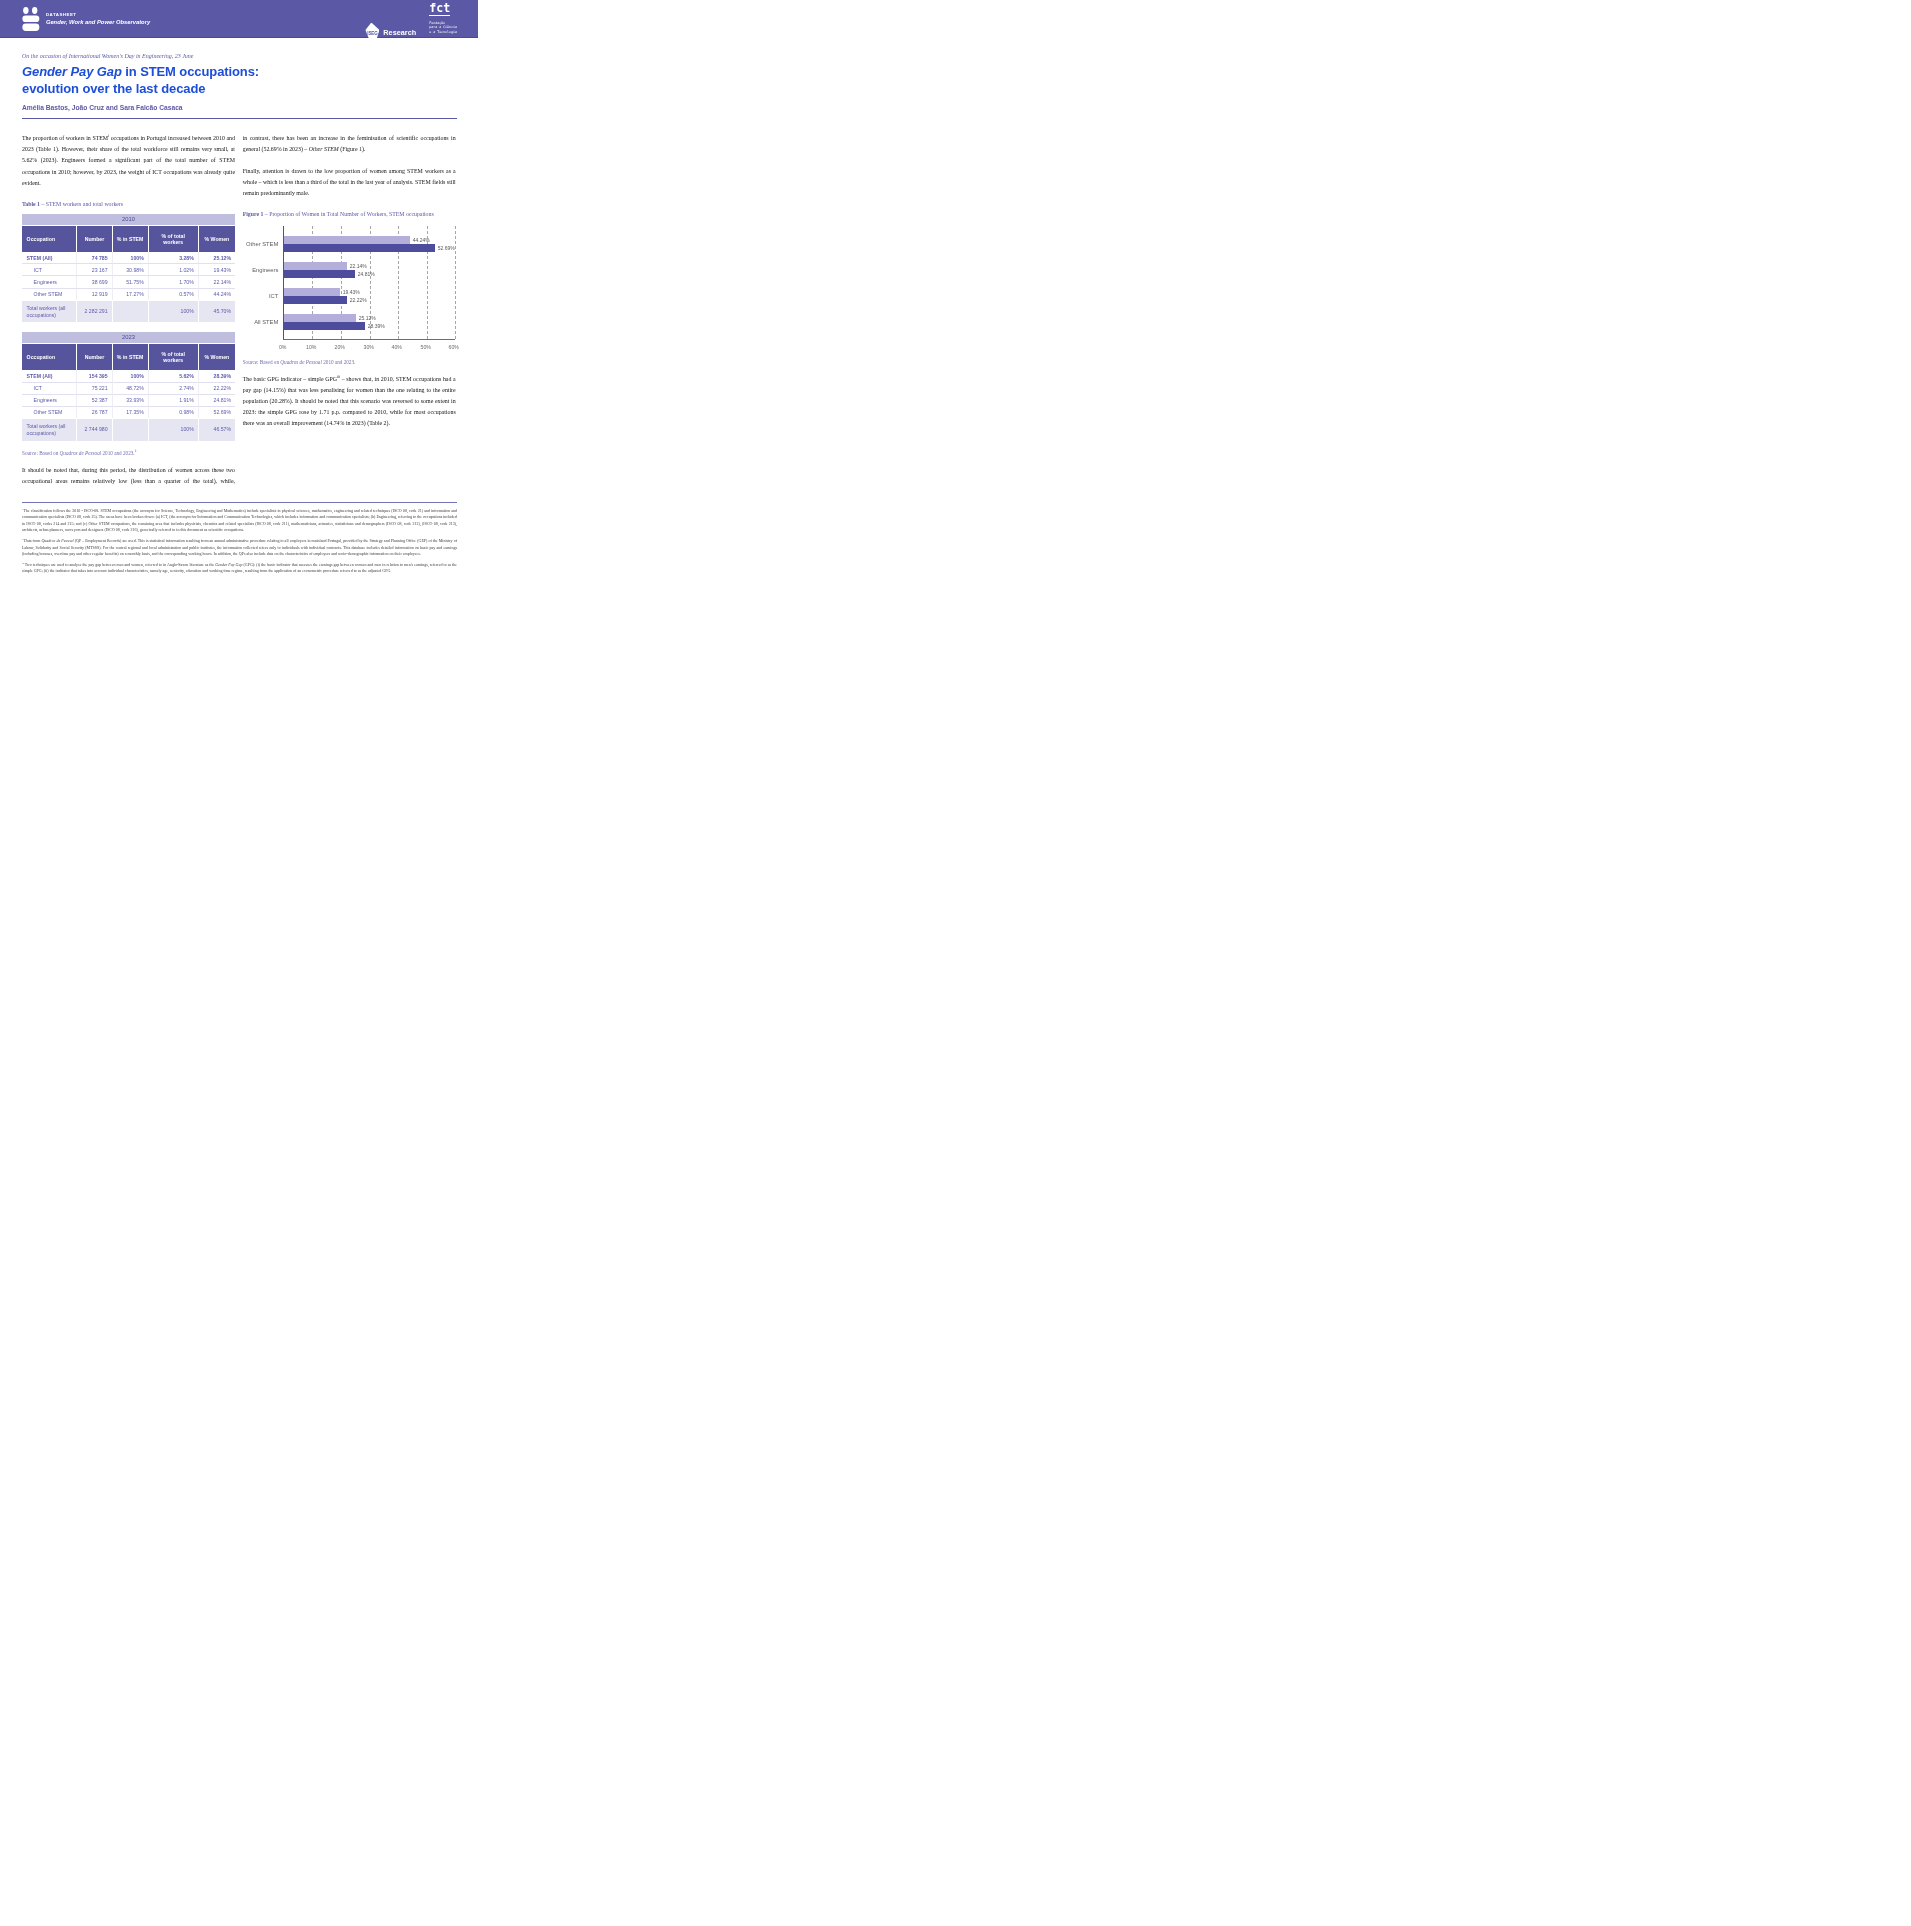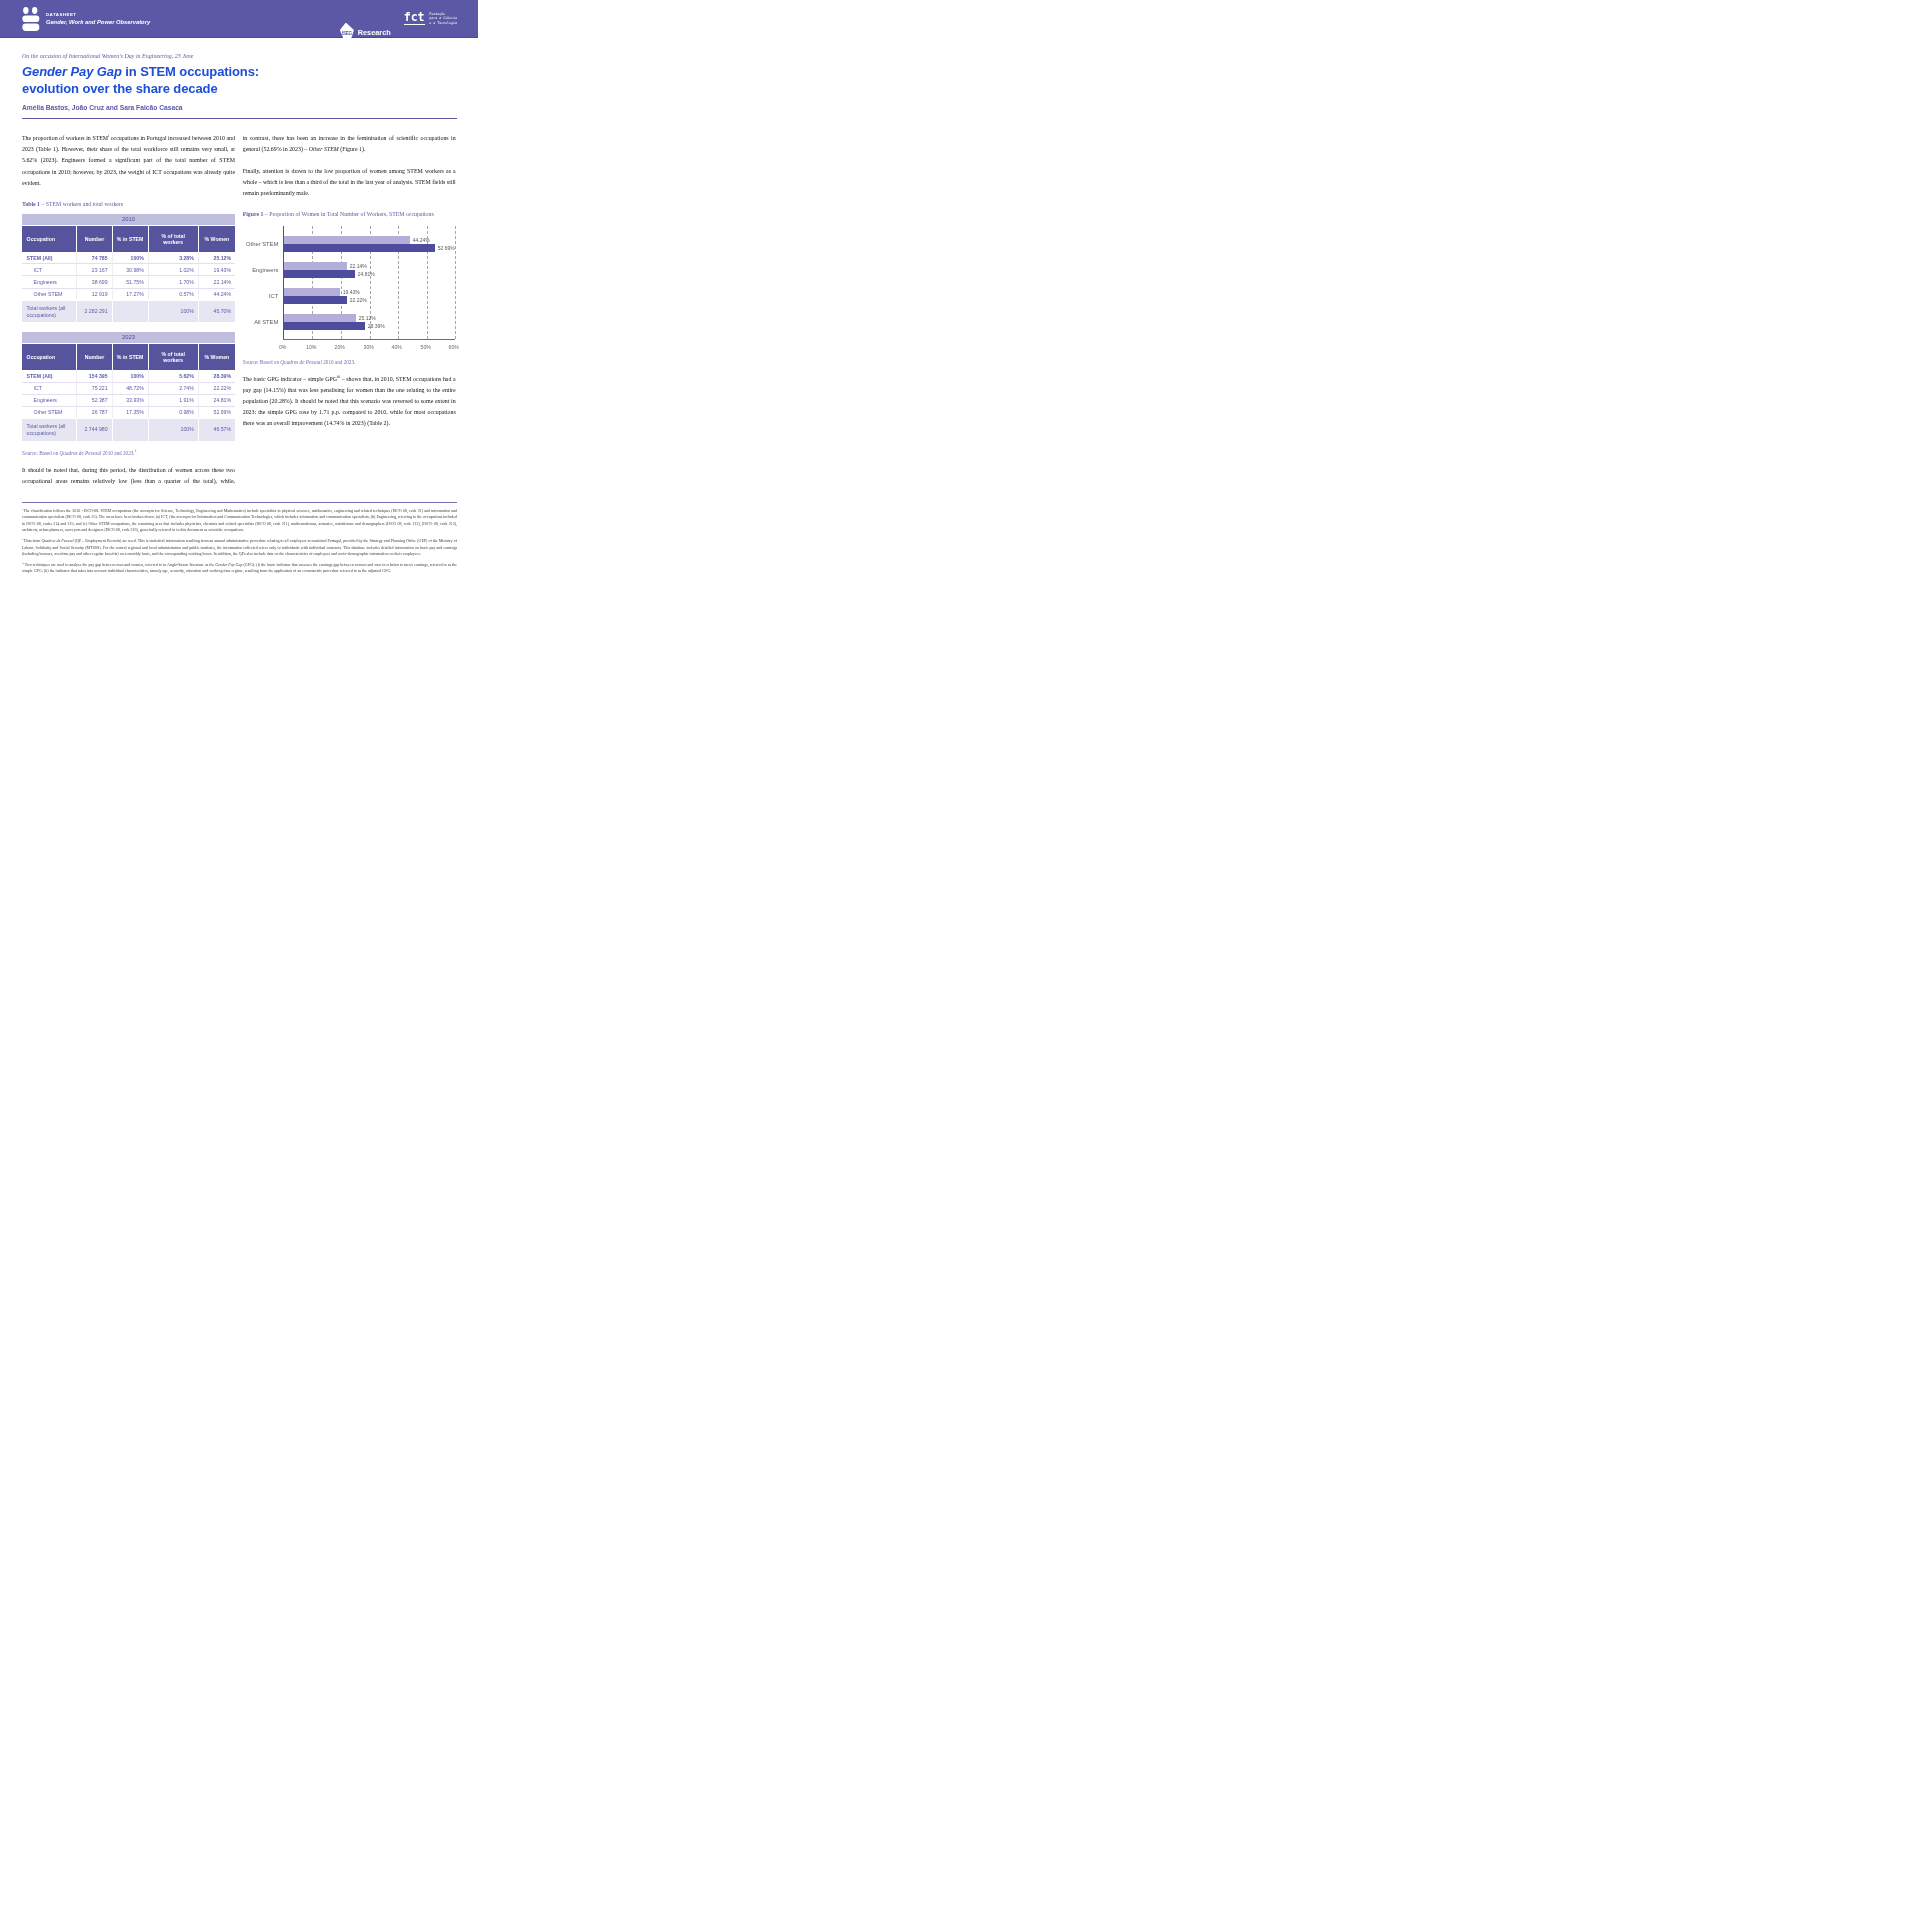--- a/index.html
+++ b/index.html
@@ -15,21 +15,21 @@
   .brand-obs{font-size:5.8px;font-style:italic;font-weight:600;margin-top:1.5px;}
   .band-right{display:flex;align-items:center;gap:13px;}
   .iseg{display:flex;align-items:center;gap:3.9px;margin-top:28px;}
   .iseg-mark{position:relative;width:14px;height:20px;}
   .iseg-kite{position:absolute;inset:0;background:#fff;
              clip-path:polygon(42% 0,100% 38%,72% 100%,28% 86%,0 38%);}
   .iseg-letters{position:absolute;top:50%;left:50%;transform:translate(-50%,-50%);
                 color:#5b59a6;font-family:"Liberation Sans",sans-serif;font-weight:700;
                 font-size:4.6px;letter-spacing:-0.2px;}
   .iseg-word{color:#fff;font-family:"Liberation Sans",sans-serif;font-weight:700;font-size:7.3px;}
-  .fct{display:flex;align-items:flex-start;gap:4.6px;color:#fff;}
+  .fct{display:flex;align-items:flex-start;gap:4.6px;color:#fff;flex-direction:column;}
   .fct-mark{font-family:"DejaVu Sans Mono",monospace;font-weight:700;font-size:11.6px;
             line-height:1;border-bottom:1.2px solid #fff;padding-bottom:0.8px;}
   .fct-lines{font-family:"DejaVu Sans Mono",monospace;font-size:3.3px;line-height:1.35;}
   
   .content{padding:0 21px 0 22px;}
   .kicker{margin-top:14.6px;font-style:italic;font-size:6px;color:#5b59a6;}
   .title{margin-top:4.6px;font-family:"Liberation Sans",sans-serif;font-weight:700;
          font-size:13px;line-height:1.32;color:#1d4ed8;letter-spacing:-0.1px;}
   .authors{margin-top:6.2px;font-family:"Liberation Sans",sans-serif;font-weight:600;
            font-size:6.7px;color:#5b59a6;}
@@ -125,21 +125,21 @@
           <span>para a Ciência</span><br>
           <span>e a Tecnologia</span>
         </span>
       </div>
     </div>
   </div>
 
   <div class="content">
 
     <div class="kicker">On the occasion of International Women's Day in Engineering, 23 June</div>
-    <h1 class="title" style="margin:4.6px 0 0 0;"><span style="font-weight: 700; font-style: italic;">Gender Pay Gap</span><span style="font-weight: 700;"> in STEM occupations:</span><br><span style="font-weight: 700;">evolution over the share decade</span></h1>
+    <h1 class="title" style="margin:4.6px 0 0 0;"><span style="font-weight: 700; font-style: italic;">Gender Pay Gap</span><span style="font-weight: 700;"> in STEM occupations:</span><br><span style="font-weight: 700;">evolution over the last decade</span></h1>
     <div class="authors">Amélia Bastos, João Cruz and Sara Falcão Casaca</div>
     <div class="rule"></div>
 
     <div class="cols">
 
       <div class="col">
         <p class="body-p"><span>The proportion of workers in STEM</span><sup>i</sup><span> occupations in Portugal increased between 2010 and 2023 (Table 1). However, their share of the total workforce still remains very small, at 5.62% (2023). Engineers formed a significant part of the total number of STEM occupations in 2010; however, by 2023, the weight of ICT occupations was already quite evident.</span></p>
 
         <div class="caption"><span style="font-weight: 700;">Table 1</span><span> – STEM workers and total workers</span></div>
 

